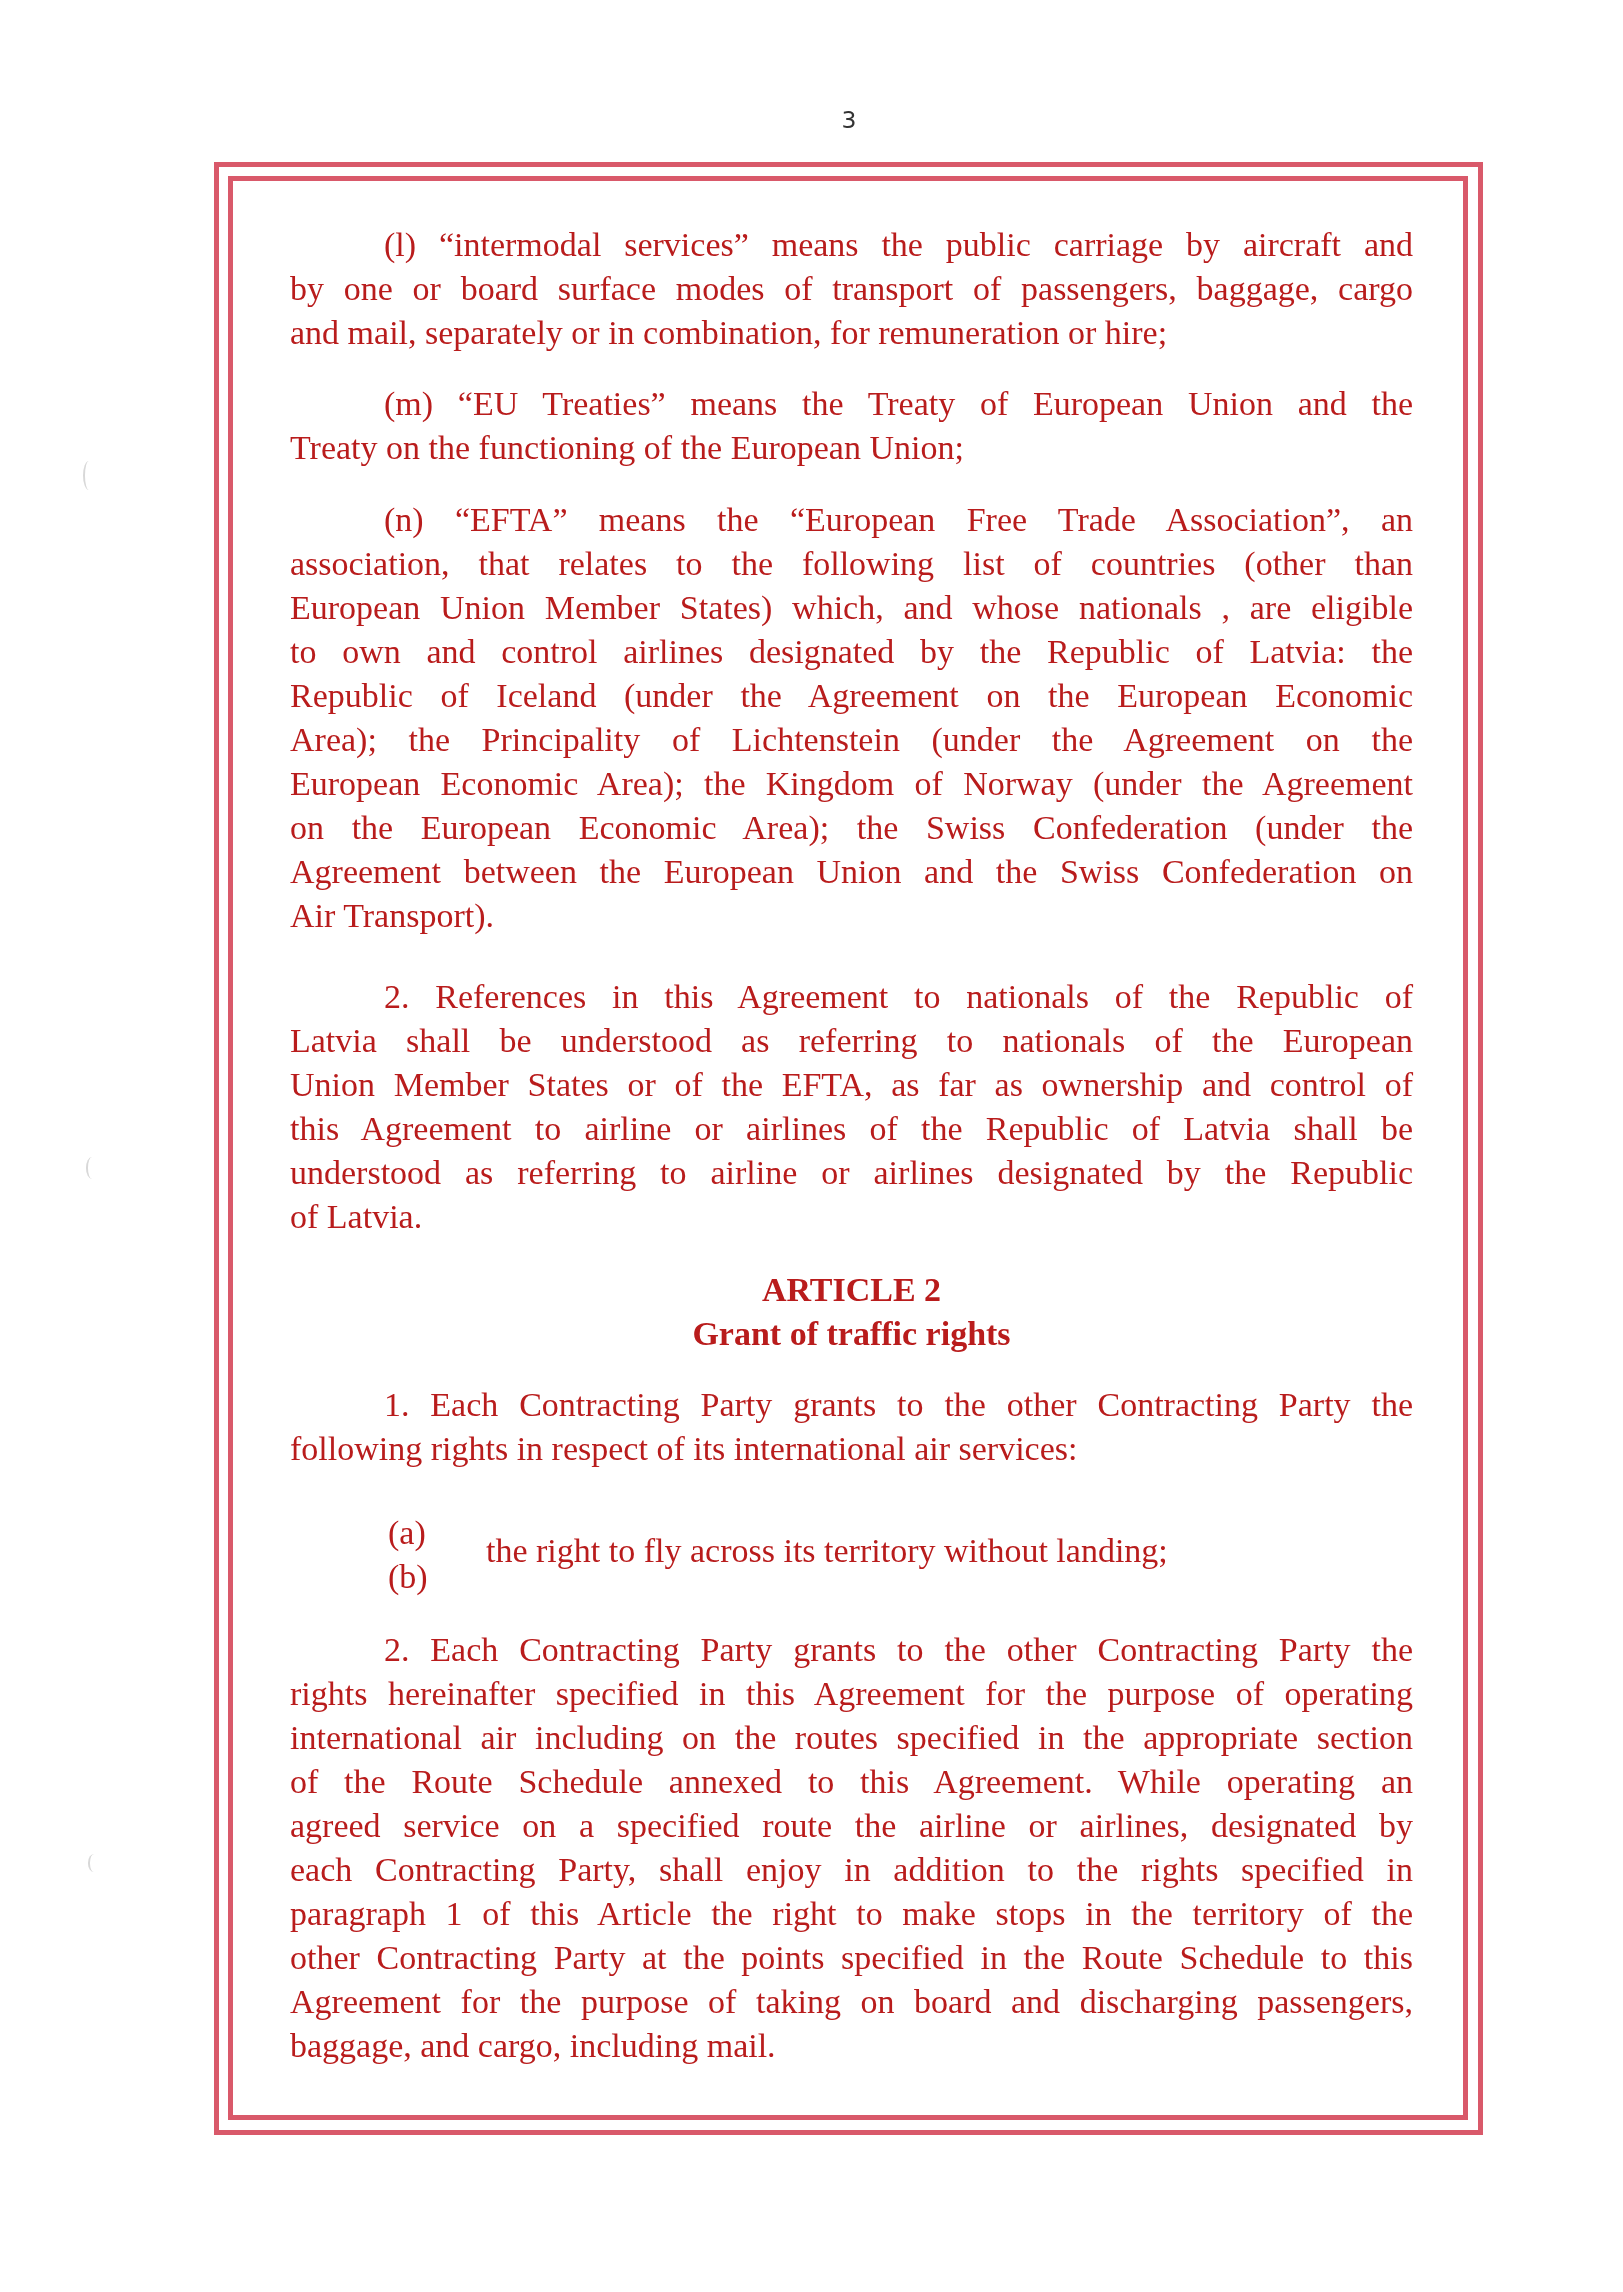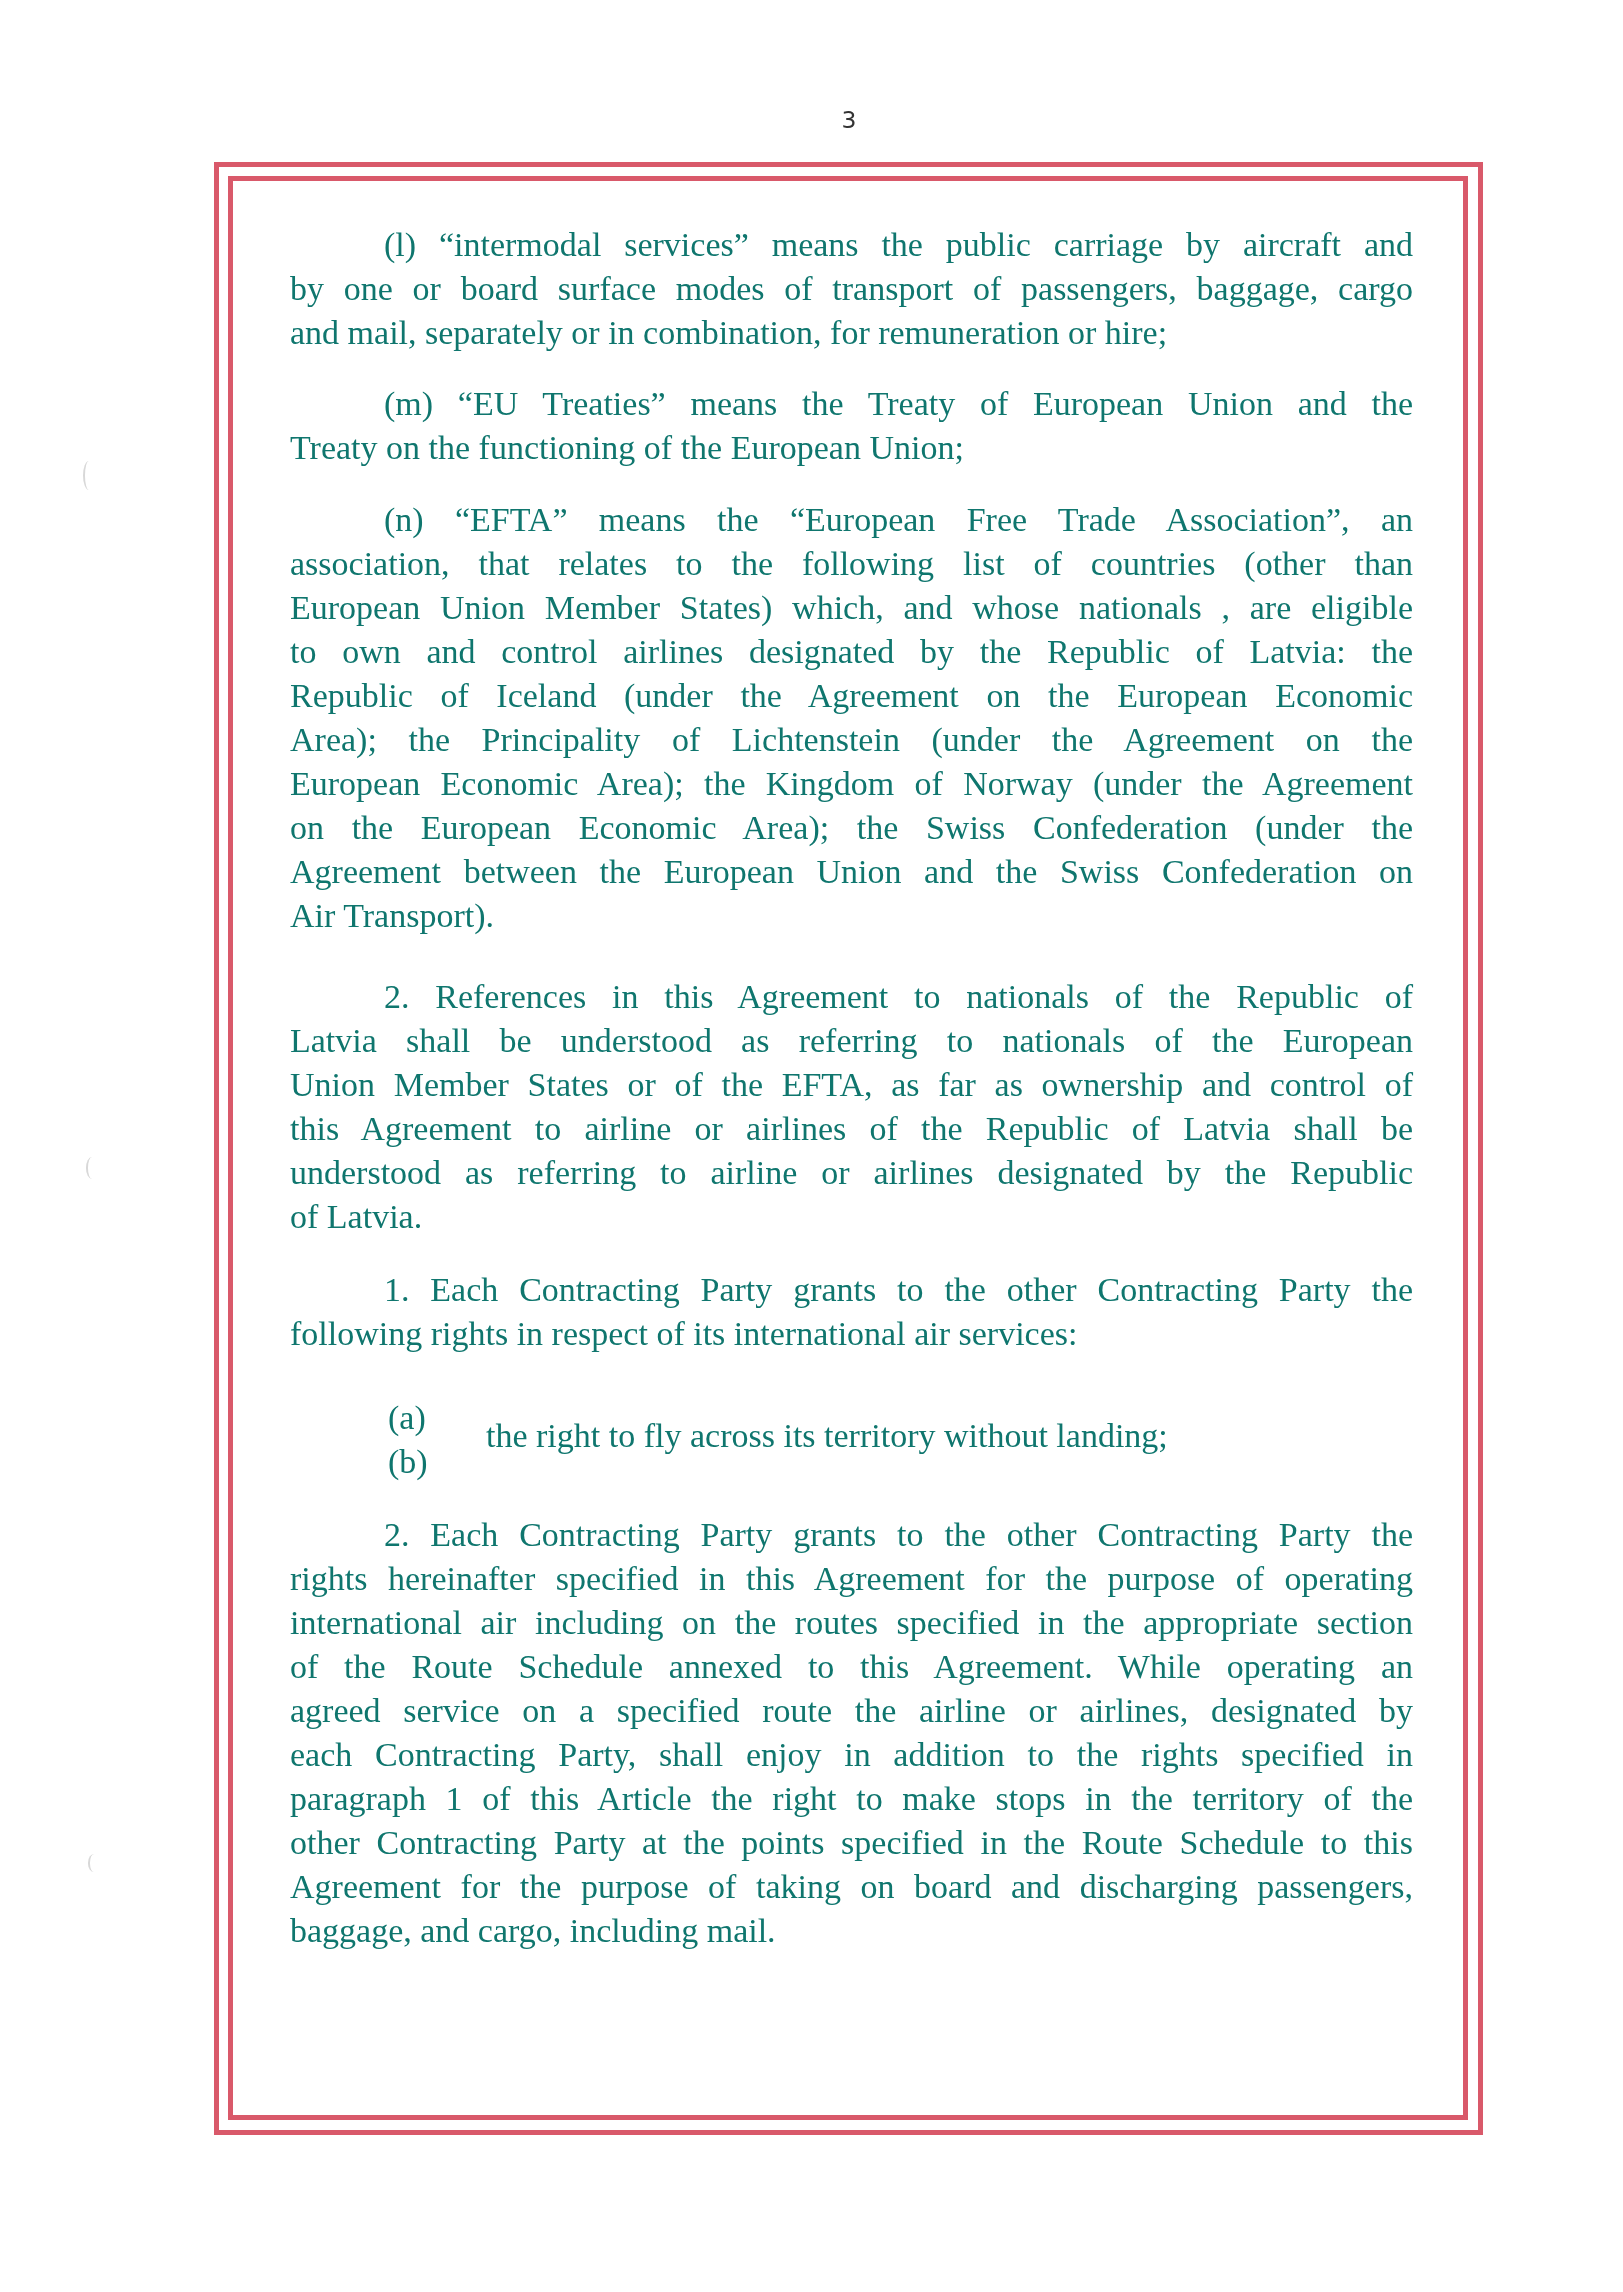--- a/index.html
+++ b/index.html
@@ -20,21 +20,21 @@
     border: 5.9px solid #d9596a; box-sizing: border-box;
   }
 
   .scan-mark {
     position: absolute; width: 9.8px; height: 29px;
     border-left: 2px solid #d8d8d8; border-radius: 50%;
   }
 
   .content {
     position: absolute; left: 290px; top: 223px; width: 1123px;
-    font-family: "Liberation Serif", serif; font-size: 34px; color: #0f766e;
+    font-family: "Liberation Serif", serif; font-size: 34px; color: #b91c1c;
   }
   .line {
     display: block; height: 44px; line-height: 44px;
     text-align: justify; text-align-last: justify; white-space: nowrap;
   }
   .line.last { text-align-last: left; }
   .line.center { text-align: center; text-align-last: center; font-weight: bold; }
   .para { margin-bottom: 27.4px; }
   .indent { padding-left: 94px; }
 
@@ -84,20 +84,24 @@
 
     <div class="para" style="margin-bottom:29px;">
       <span class="line indent">2. References in this Agreement to nationals of the Republic of</span>
       <span class="line">Latvia shall be understood as referring to nationals of the European</span>
       <span class="line">Union Member States or of the EFTA, as far as ownership and control of</span>
       <span class="line">this Agreement to airline or airlines of the Republic of Latvia shall be</span>
       <span class="line">understood as referring to airline or airlines designated by the Republic</span>
       <span class="line last">of Latvia.</span>
     </div>
 
+    <div class="para" style="margin-bottom:27.4px;">
+      <span class="line center">ARTICLE 2</span>
+      <span class="line center">Grant of traffic rights</span>
+    </div>
 
     <div class="para" style="margin-bottom:40px;">
       <span class="line indent">1. Each Contracting Party grants to the other Contracting Party the</span>
       <span class="line last">following rights in respect of its international air services:</span>
     </div>
 
     <div class="para" style="margin-bottom:29px;">
       <div class="list-item">
         <span class="list-label">(a)</span>
         <span class="list-text">the right to fly across its territory without landing;</span>

